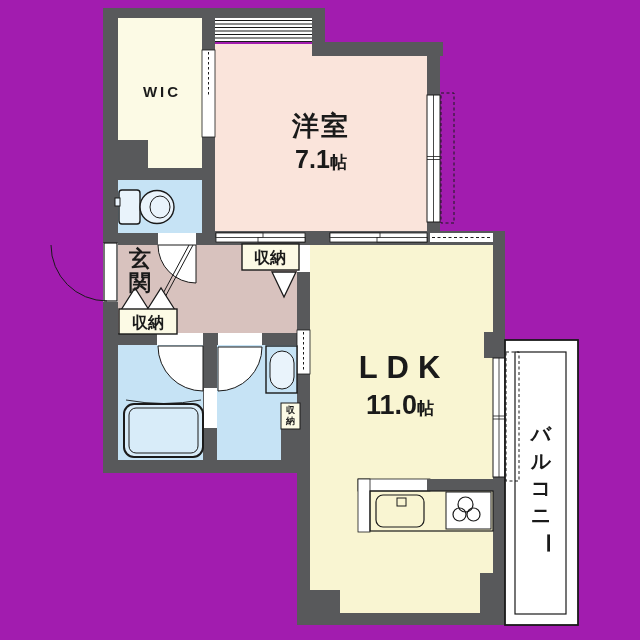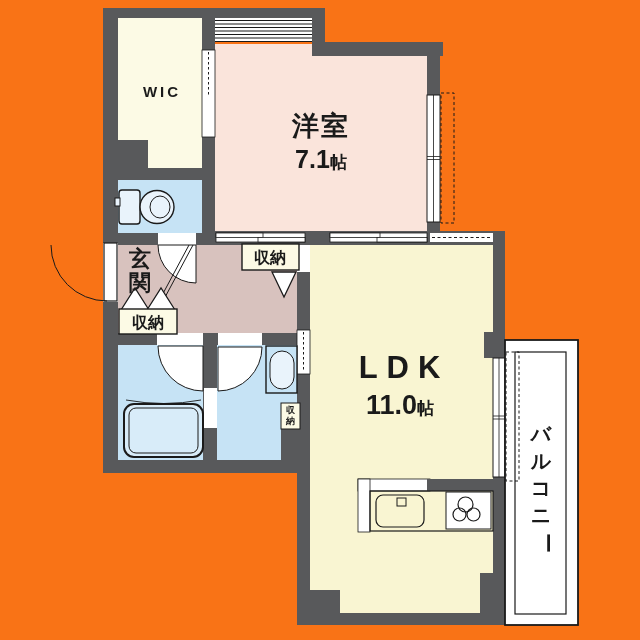--- a/index.html
+++ b/index.html
@@ -1,16 +1,16 @@
 <!DOCTYPE html>
 <html><head>
 <meta charset="utf-8">
 <style>
   html,body{margin:0;padding:0;background:#ffffff;}
-  .stage{width:640px;height:640px;position:relative;background:#f97316;}
+  .stage{width:640px;height:640px;position:relative;background:#a21caf;}
   svg text{font-family:"Liberation Sans","DejaVu Sans",sans-serif;font-weight:bold;fill:#1a1a1a;}
   .ln{stroke:#1a1a1a;}
   .thin{stroke-width:1;}
   .med{stroke-width:1.4;}
   .thk{stroke-width:2;}
   .nofill{fill:none;}
   .white{fill:#ffffff;}
   .dash{stroke-dasharray:3 2.5;}
   .dash2{stroke-dasharray:2.5 2.5;}
   .t-wic{font-size:15px;letter-spacing:3px;}

